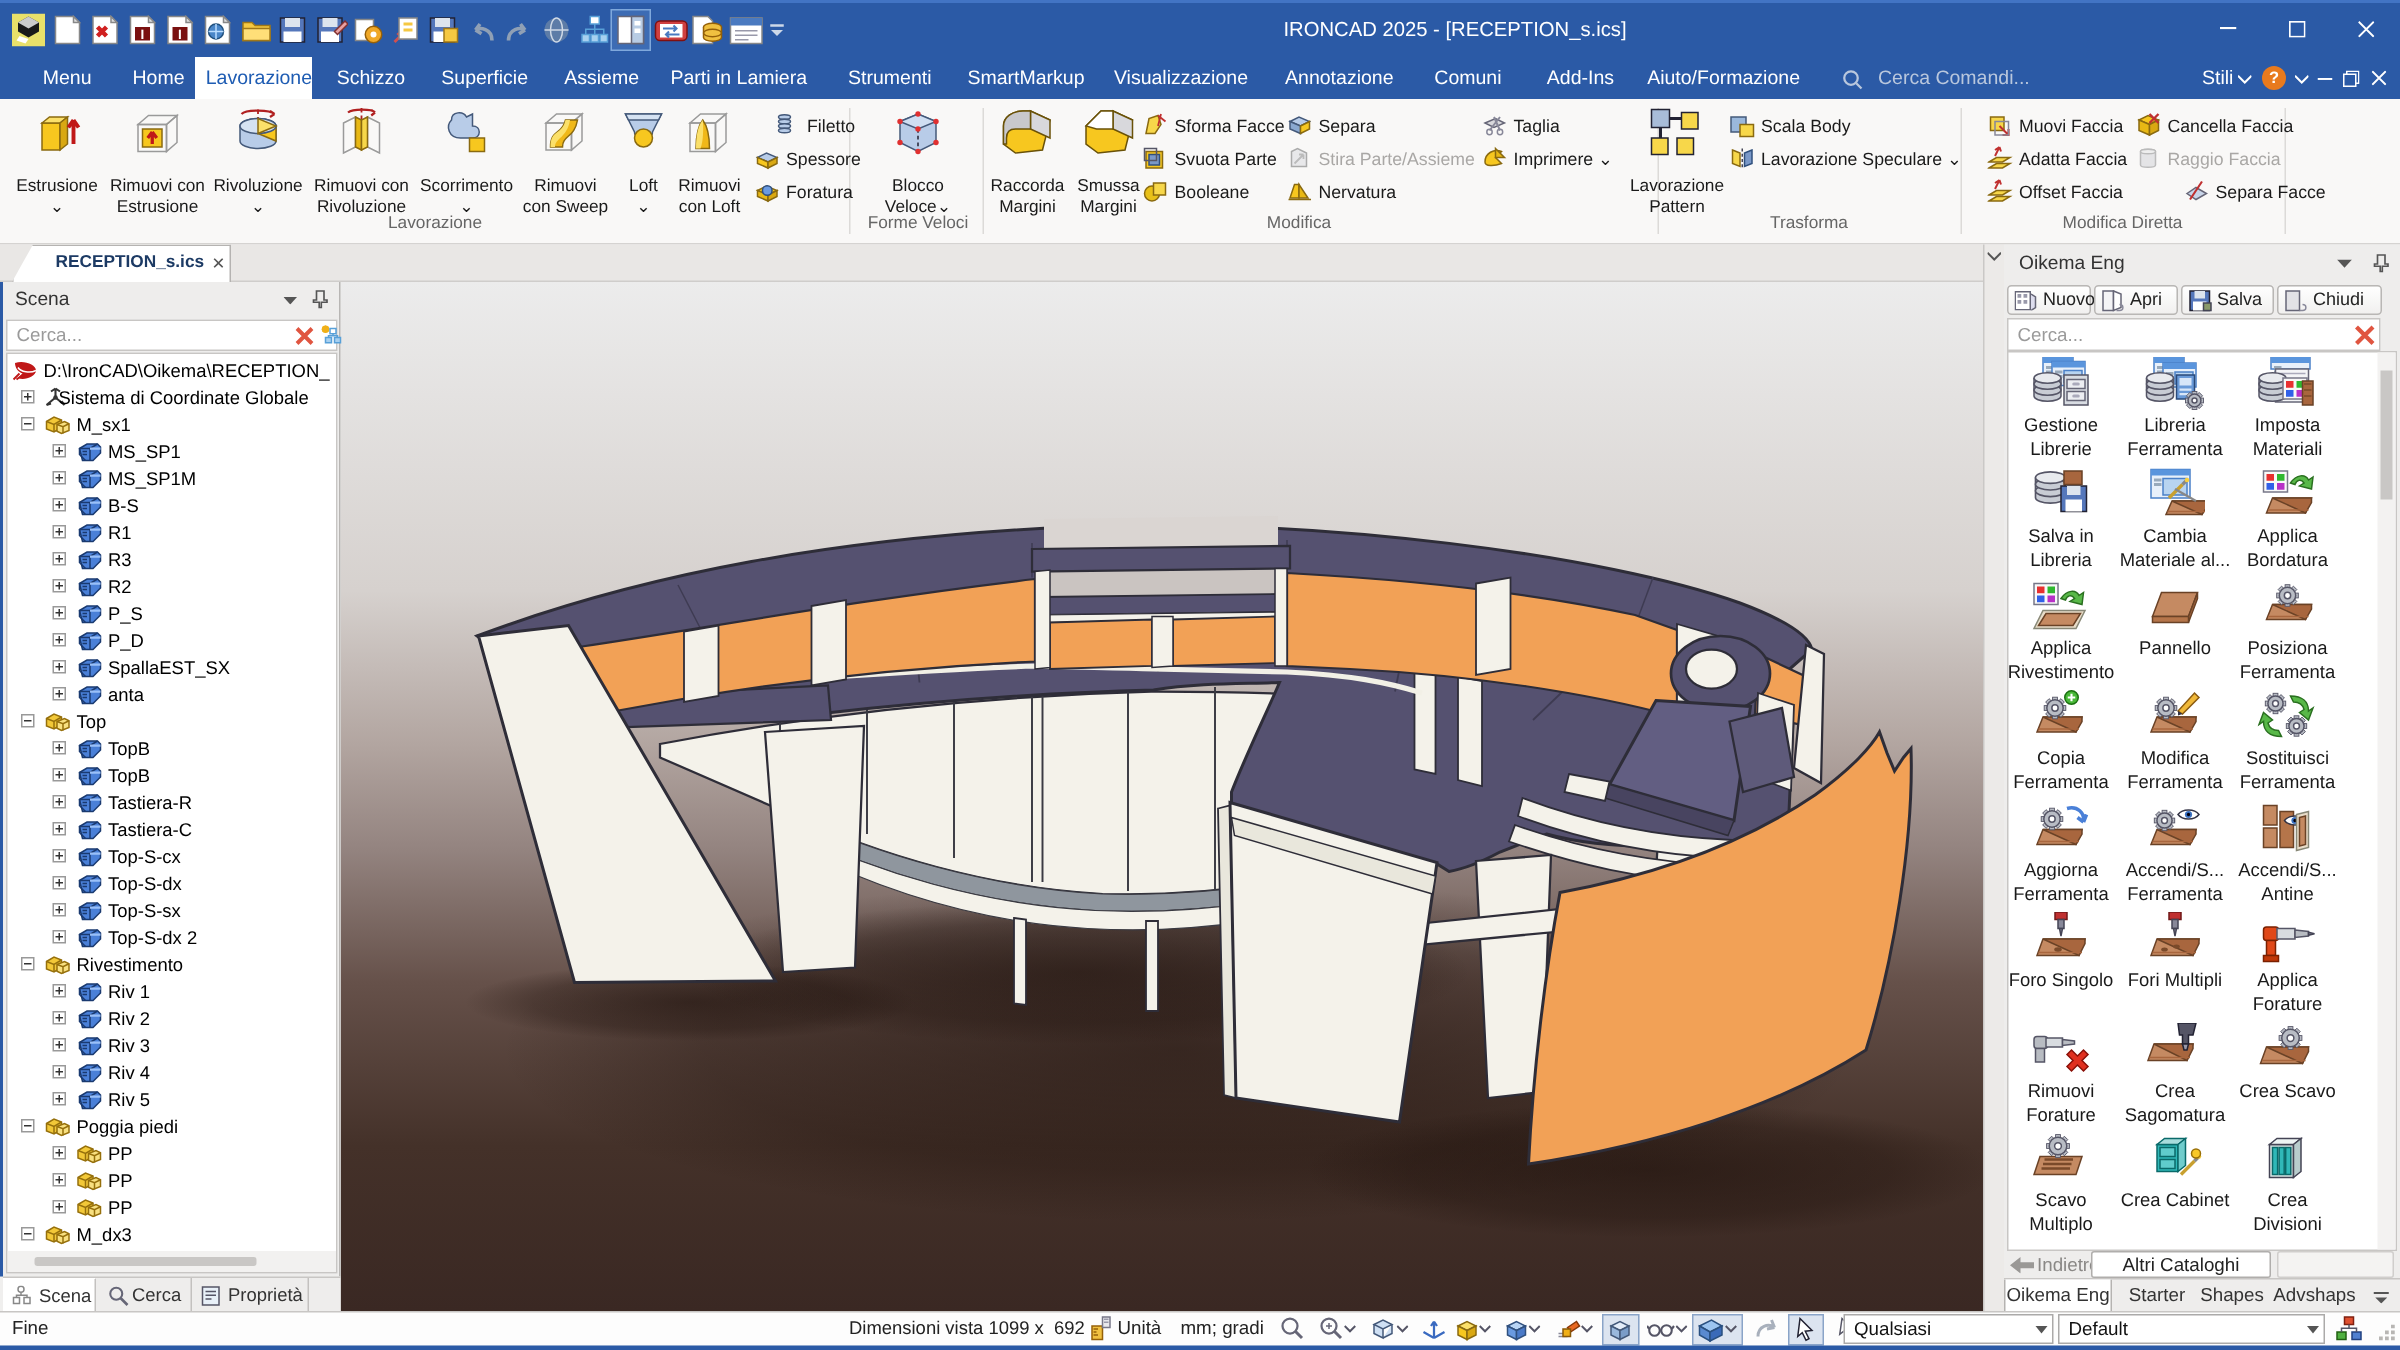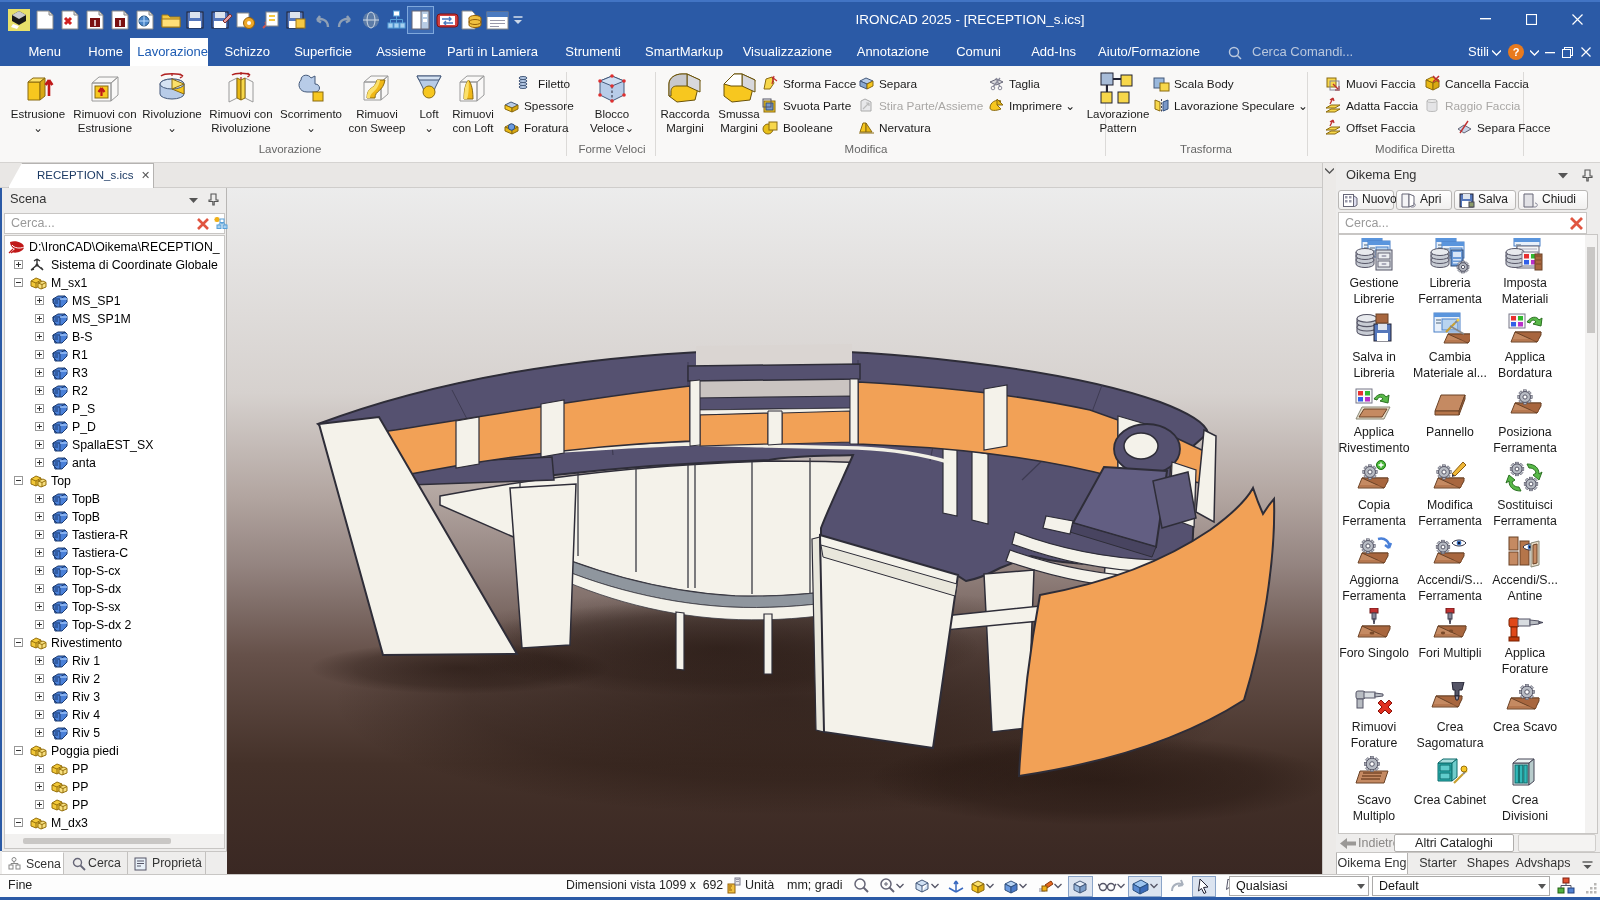--- a/index.html
+++ b/index.html
@@ -5,27 +5,27 @@
 body{font-family:"Liberation Sans",sans-serif;position:relative;background:#f0efee;font-size:13px}
 .abs{position:absolute}
 #titlebar{left:0;top:0;width:1600px;height:38px;background:#2b5aa6;border-top:2px solid #4274c4}
 #menubar{left:0;top:38px;width:1600px;height:28px;background:#2b5aa6}
 .mtab{position:absolute;top:0;height:28px;line-height:28px;color:#fff;font-size:13px;text-align:right}
 .mtab.active{background:#fff;color:#1e5cb3}
 #ribbon{left:0;top:66px;width:1600px;height:97px;background:#f9f8f7;border-bottom:1px solid #d5d3d1}
 .rsep{position:absolute;top:6px;height:84px;width:1px;background:#dcdad8}
 .glabel{position:absolute;top:77px;height:14px;font-size:11.5px;color:#666;text-align:center;width:120px}
 .rbig{position:absolute;top:4px;width:70px;text-align:center;color:#1a1a1a}
-.rbig .lbl{font-size:11.5px;line-height:13.5px;margin-top:2px}
+.rbig .lbl{font-size:11.5px;line-height:13.5px;margin-top:12px}
 .rsm{position:absolute;height:17px;font-size:11.8px;color:#1a1a1a;white-space:nowrap}
 .rsm svg{display:inline-block;vertical-align:-4px;margin-right:4px}
 .rsm.gray{color:#a9a7a5}
 #tabstrip{left:0;top:163px;width:1322px;height:25px;background:#e9e7e5;border-bottom:1px solid #cfcdcb}
 #doctab{position:absolute;left:8px;top:163px;width:146px;height:25px;background:#fff;border:1px solid #b5b3b1;border-bottom:none;clip-path:polygon(14px 0,100% 0,100% 100%,0 100%)}
-#doctab .t{position:absolute;left:28px;top:5px;font-weight:normal;font-size:11.5px;color:#1c3a64}
+#doctab .t{position:absolute;left:28px;top:5px;font-weight:bold;font-size:11.5px;color:#1c3a64}
 #doctab .x{position:absolute;left:132px;top:5px;color:#555;font-weight:normal;font-size:11px}
 #leftpanel{left:0;top:188px;width:227px;height:663px;background:#eeedec;border-right:1px solid #b8b6b4;border-left:2px solid #2b5aa6}
 #lp-search{position:absolute;left:2px;top:25px;width:221px;height:21px;background:#fff;border:1px solid #c8c6c4}
 #tree{position:absolute;left:2px;top:47px;width:221px;height:614px;background:#fff;border:1px solid #c8c6c4;overflow:hidden}
 .trow{position:absolute;left:0;height:18px;line-height:18px;font-size:12.3px;color:#000;white-space:nowrap}
 .pbox{position:absolute;width:9px;height:9px;border:1px solid #999;background:#fff}
 .pbox:before{content:"";position:absolute;left:1px;top:3px;width:5px;height:1px;background:#333}
 .pbox.plus:after{content:"";position:absolute;left:3px;top:1px;width:1px;height:5px;background:#333}
 #lp-tabs{left:2px;top:851px;width:225px;height:23px;background:#eeedec;border-top:1px solid #c8c6c4}
 .lptab{position:absolute;top:0;height:23px;font-size:12.3px;color:#333;line-height:22px;border-right:1px solid #c3c1bf;padding-left:24px}
@@ -564,21 +564,21 @@
         <path d="M2 2 C8 0 16 3 16 7 C16 11 8 14 4 12 L7 9 C4 8 2 5 2 2 Z" fill="#c01818"></path>
         <path d="M16 7 C12 9 6 8 4 5" stroke="#fff" stroke-width="1" fill="none"></path>
         <path d="M1 13 L5 9 M3 13 L7 10" stroke="#c01818" stroke-width="1.2"></path>
       </svg>
       <div class="trow" style="left:24px;top:2px">D:\IronCAD\Oikema\RECEPTION_</div>
       <div class="pbox plus" style="left:9px;top:24px"></div>
       <svg class="ic" style="left:24px;top:22px" width="16" height="14">
         <path d="M2 12 L8 7 L14 12 M8 7 L8 1 M8 1 L5 3 M8 1 L11 3 M2 12 L5 11 M14 12 L12 9.5" stroke="#333" stroke-width="1.4" fill="none"></path>
         <circle cx="8" cy="7" r="1.5" fill="#333"></circle>
       </svg>
-      <div class="trow" style="left:46px;top:20px">Sistema di Coordinate Globale</div>
+      <div class="trow" style="left:34px;top:20px">Sistema di Coordinate Globale</div>
       <div class="pbox" style="left:9px;top:42px"></div>
       <svg class="ic" style="left:24px;top:40px" width="18" height="15">
         <path d="M2 5 L7 2 L12 4 L12 9 L7 12 L2 10 Z" fill="#f2c838" stroke="#96700c"></path>
         <path d="M2 5 L7 7 L12 4 M7 7 L7 12" fill="none" stroke="#96700c"></path>
         <path d="M9 7 L14 5 L17 6.5 L17 11 L12 13 L9 11.5 Z" fill="#f8e080" stroke="#96700c"></path>
         <path d="M9 7 L13 8.5 L17 6.5 M13 8.5 L13 13" fill="none" stroke="#96700c"></path>
       </svg>
       <div class="trow" style="left:46px;top:38px">M_sx1</div>
       <div class="pbox plus" style="left:30px;top:60px"></div>
       <svg class="ic" style="left:47px;top:58px" width="17" height="15">

